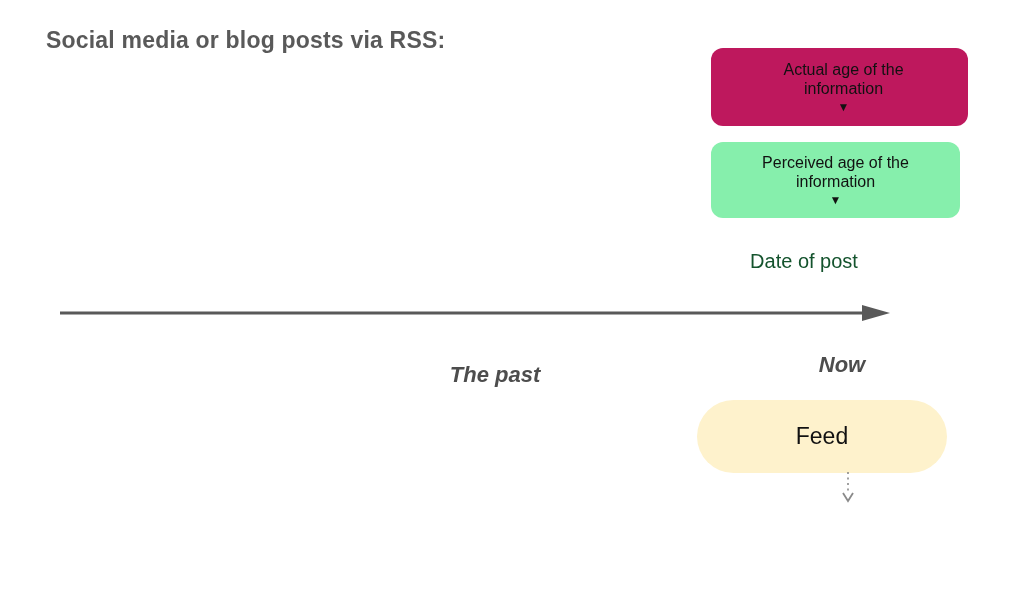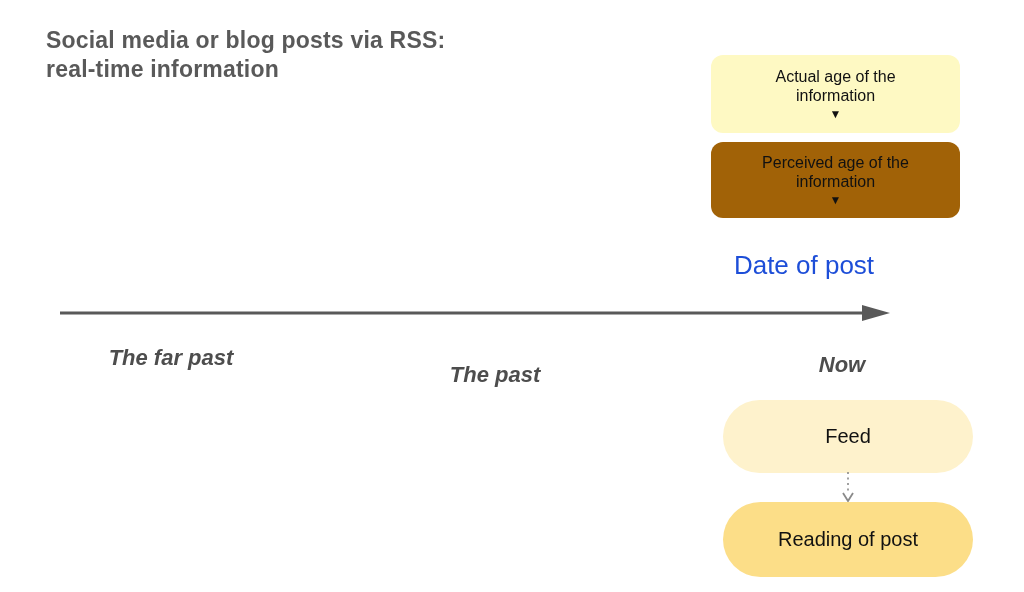--- a/index.html
+++ b/index.html
@@ -35,39 +35,39 @@
     border-radius: 12px;
     display: flex;
     flex-direction: column;
     align-items: center;
     justify-content: center;
     color: #111111;
     font-size: 16px;
     line-height: 19px;
     text-align: center;
   }
-  .anno-box.actual    { top: 55px;  height: 78px; background: #fef9c3; }
-  .anno-box.perceived { top: 142px; height: 76px; background: #a16207; }
+  .anno-box.actual    { top: 48px;  height: 78px; background: #be185d; padding-left: 8px; }
+  .anno-box.perceived { top: 142px; height: 76px; background: #86efac; }
   .anno-label { max-width: 200px; }
   .anno-marker {
     font-size: 12px;
     line-height: 14px;
     margin-top: 2px;
     color: #111111;
   }
 
   
   .axis-caption {
     position: absolute;
     left: 704px;
     top: 250px;
     width: 200px;
     text-align: center;
-    font-size: 26px;
-    color: #1d4ed8;
+    font-size: 20px;
+    color: #14532d;
   }
 
   
   .timeline {
     position: absolute;
     left: 0;
     top: 304px;
   }
 
   
@@ -80,74 +80,69 @@
     color: #4D4D4D;
     white-space: nowrap;
   }
   .tl-label.far-past { left: 171px; top: 345px; }
   .tl-label.past     { left: 495px; top: 362px; }
   .tl-label.now      { left: 842px; top: 352px; }
 
   
   .pill {
     position: absolute;
-    left: 723px;
+    left: 697px;
     width: 250px;
     display: flex;
     align-items: center;
     justify-content: center;
-    font-size: 20px;
+    font-size: 23px;
     color: #111111;
   }
   .pill.feed    { top: 400px; height: 73px; background: #FEF2CC; border-radius: 37px; }
   .pill.reading { top: 502px; height: 75px; background: #FCDE88; border-radius: 38px; }
 
   .connector {
     position: absolute;
     left: 839px;
     top: 471px;
   }
 </style>
 </head>
 <body>
 
 <div class="canvas">
 
   <div class="title">
     <div>Social media or blog posts via RSS:</div>
-    <div>real-time information</div>
   </div>
 
   <div class="anno-box actual">
     <div class="anno-label">Actual age of the information</div>
     <div class="anno-marker">▼</div>
   </div>
 
   <div class="anno-box perceived">
     <div class="anno-label">Perceived age of the information</div>
     <div class="anno-marker">▼</div>
   </div>
 
   <div class="axis-caption">Date of post</div>
 
   <svg class="timeline" width="910" height="20" viewBox="0 0 910 20" aria-hidden="true">
     <line x1="60" y1="9" x2="866" y2="9" stroke="#595959" stroke-width="3"></line>
     <polygon points="862,1 862,17 890,9" fill="#595959"></polygon>
   </svg>
 
-  <div class="tl-label far-past">The far past</div>
   <div class="tl-label past">The past</div>
   <div class="tl-label now">Now</div>
 
   <div class="pill feed">
     <span>Feed</span>
   </div>
 
   <svg class="connector" width="18" height="32" viewBox="0 0 18 32" aria-hidden="true">
     <line x1="9" y1="1" x2="9" y2="22" stroke="#8A8A8A" stroke-width="1.6" stroke-dasharray="2 3.5"></line>
     <polyline points="4,22 9,30 14,22" fill="none" stroke="#8A8A8A" stroke-width="1.8"></polyline>
   </svg>
 
-  <div class="pill reading">
-    <span>Reading of post</span>
-  </div>
 
 </div>
 
 </body></html>

